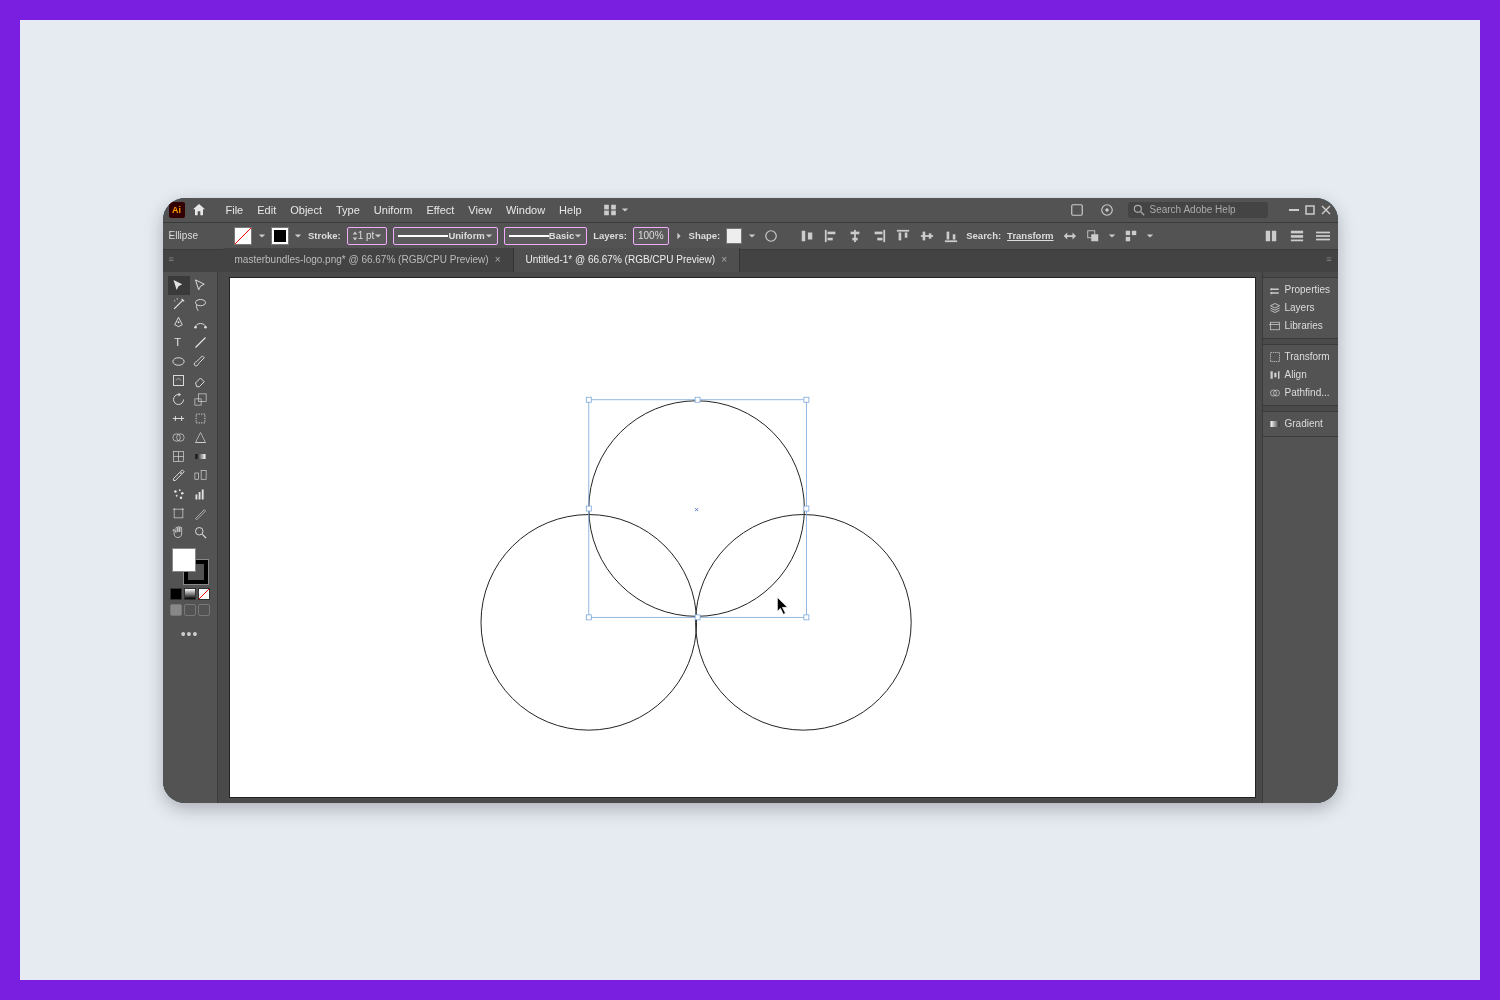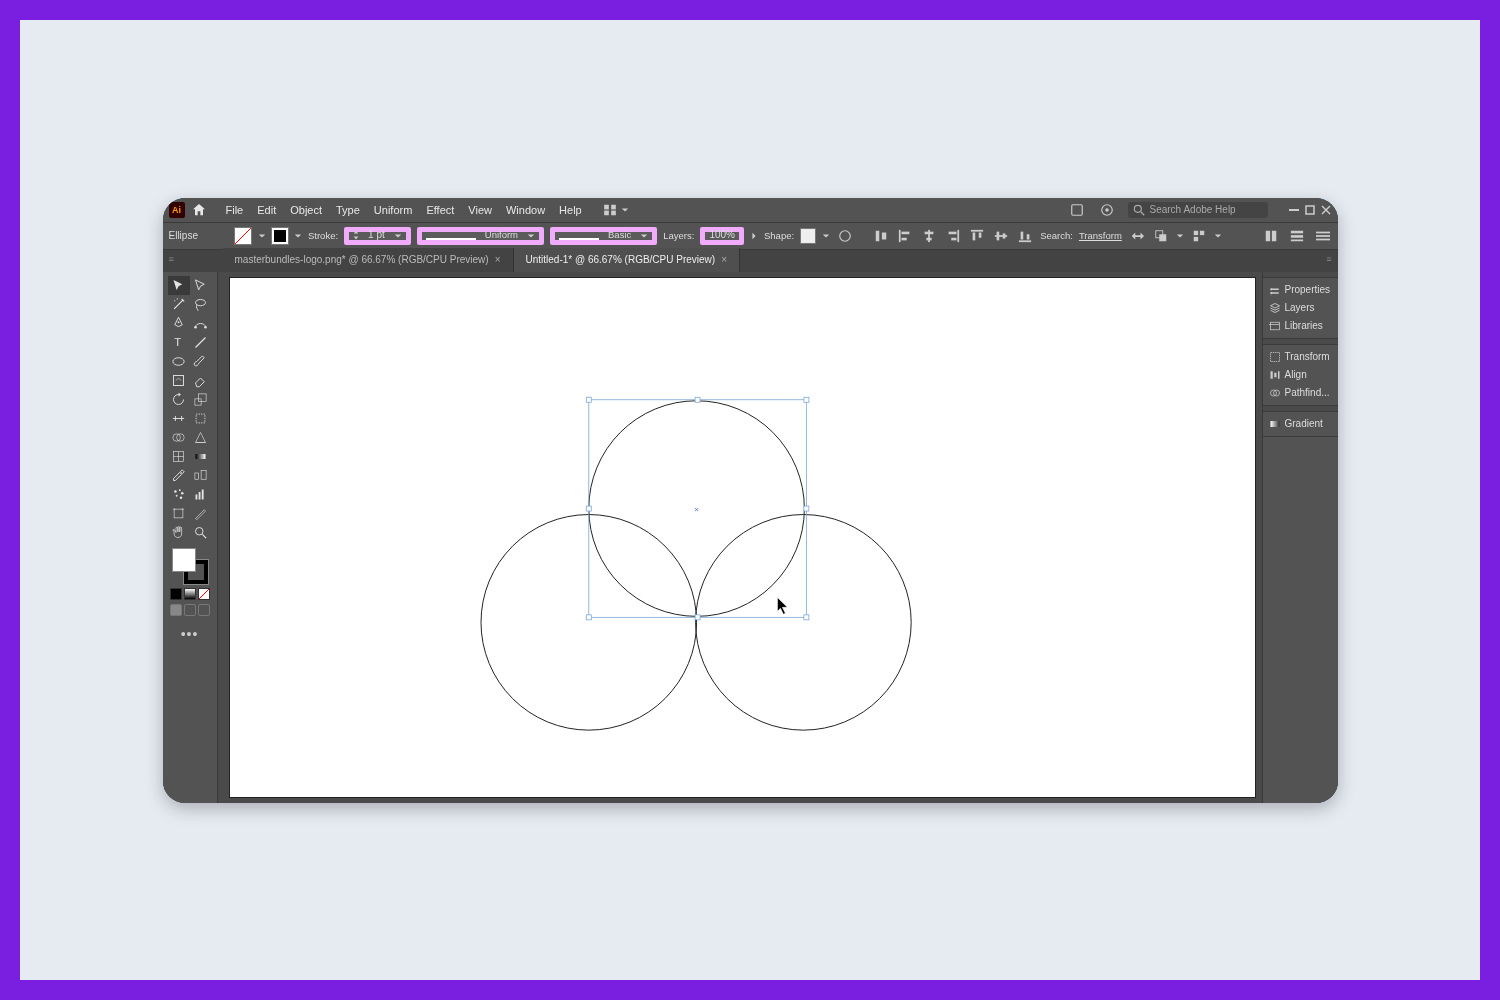--- a/index.html
+++ b/index.html
@@ -77,23 +77,23 @@
     display:flex;
     align-items:center;
     font-size:10px;
     color:#ddd;
     padding:0 6px;
     gap:6px;
     position:relative;
   }
   .cb-label { color:#ddd; }
   .cb-box {
-    height:18px;background:#5b5b5b;border:5px solid #f0abfc;
-    display:flex;align-items:flex-end;padding:0 4px;border-radius:2px;
-    gap:9px;
+    height:18px;background:#5b5b5b;border:1px solid #f0abfc;
+    display:flex;align-items:center;padding:0 4px;border-radius:2px;
+    gap:0;
   }
   .fill-swatch{width:18px;height:18px;background:linear-gradient(135deg,#fff 49%,#f00 49%,#f00 51%,#fff 51%);border:1px solid #777;}
   .stroke-swatch{width:16px;height:16px;background:#000;border:2px solid #fff;outline:1px solid #777;}
   .chev{width:8px;height:8px;fill:#ccc;}
   .cb-stroke-line{width:50px;height:2px;background:#fff;}
   .cb-brush-line{width:40px;height:2px;background:#fff;}
   .icon-btn { width:18px;height:18px;display:flex;align-items:center;justify-content:center; }
   .icon-btn svg{width:14px;height:14px;fill:#ccc;}
   .cb-right{position:absolute;right:6px;display:flex;gap:8px;align-items:center;}
 
@@ -184,21 +184,21 @@
     display:flex;
     flex-direction:column;
     font-size:10px;
     color:#ddd;
   }
   .rs-group { border-bottom:1px solid #3a3a3a; padding:3px 0; }
   .rs-item { display:flex;align-items:center;gap:4px;padding:3px 6px; }
   .rs-item svg{width:12px;height:12px;fill:#ccc;flex-shrink:0;}
   .rs-header { height:6px;background:#4a4a4a;border-bottom:1px solid #3a3a3a; }
 
-  .tiny{font-size:9.5px;}
+  .tiny{font-size:9.5px;font-weight:bold;}
 </style>
 </head>
 <body>
 
 <div class="outer-pad">
   <div class="app-window">
 
     <div class="menubar">
       <div class="ai-logo">Ai</div>
       <svg class="home-icon" viewBox="0 0 24 24">

